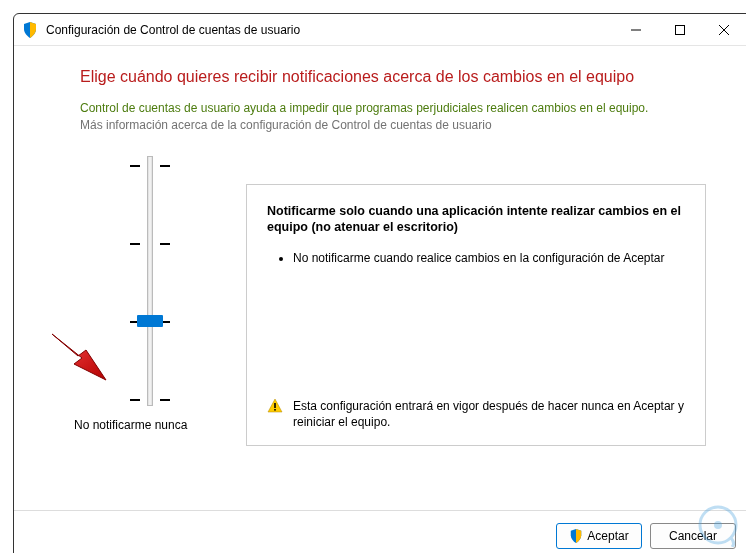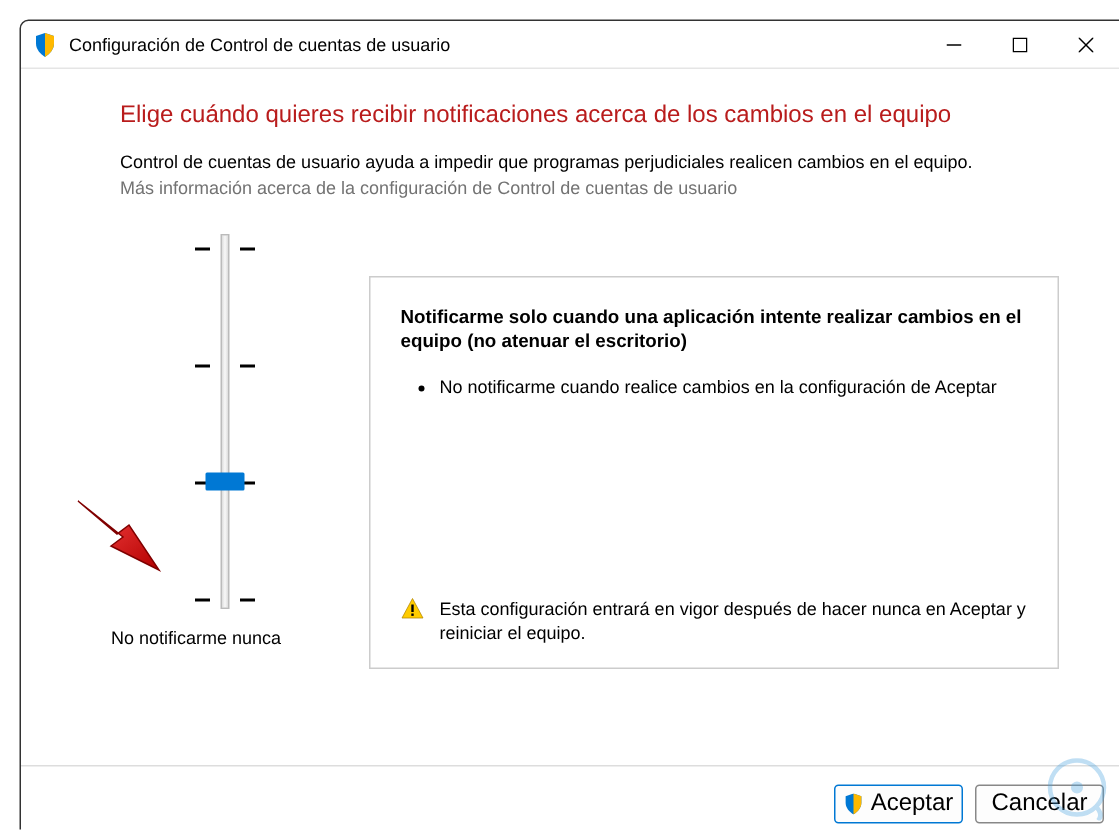--- a/index.html
+++ b/index.html
@@ -41,21 +41,21 @@
   .content {
     flex: 1;
     padding: 22px 48px 10px 66px;
   }
   .heading {
     color: #b91c1c;
     font-size: 16px;
     font-weight: 400;
     margin-bottom: 14px;
   }
-  .desc { font-size: 12px; color: #000000; line-height: 1.4; }
+  .desc { font-size: 12px; color: #4d7c0f; line-height: 1.4; }
   .link { color: #737373; cursor: pointer; }
   .slider-area {
     display: flex;
     margin-top: 22px;
     gap: 26px;
   }
   .slider-col { width: 140px; }
   .slider-top-label { font-size: 12px; margin-bottom: 10px; margin-left: 6px; }
   .slider-bottom-label { font-size: 12px; margin-top: 12px; margin-left: -6px; }
   .slider-track-wrap {
@@ -121,21 +121,21 @@
     justify-content: flex-end;
     gap: 8px;
     background: #fff;
   }
   .btn {
     min-width: 86px;
     height: 26px;
     border: 1px solid #888;
     background: #fdfdfd;
     border-radius: 3px;
-    font-size: 16px;
+    font-size: 12px;
     display: flex;
     align-items: center;
     justify-content: center;
     gap: 4px;
     cursor: pointer;
   }
   .btn.primary { border: 1px solid #0078d4; }
   .arrow {
     position: absolute;
     left: 48px; top: 330px;

